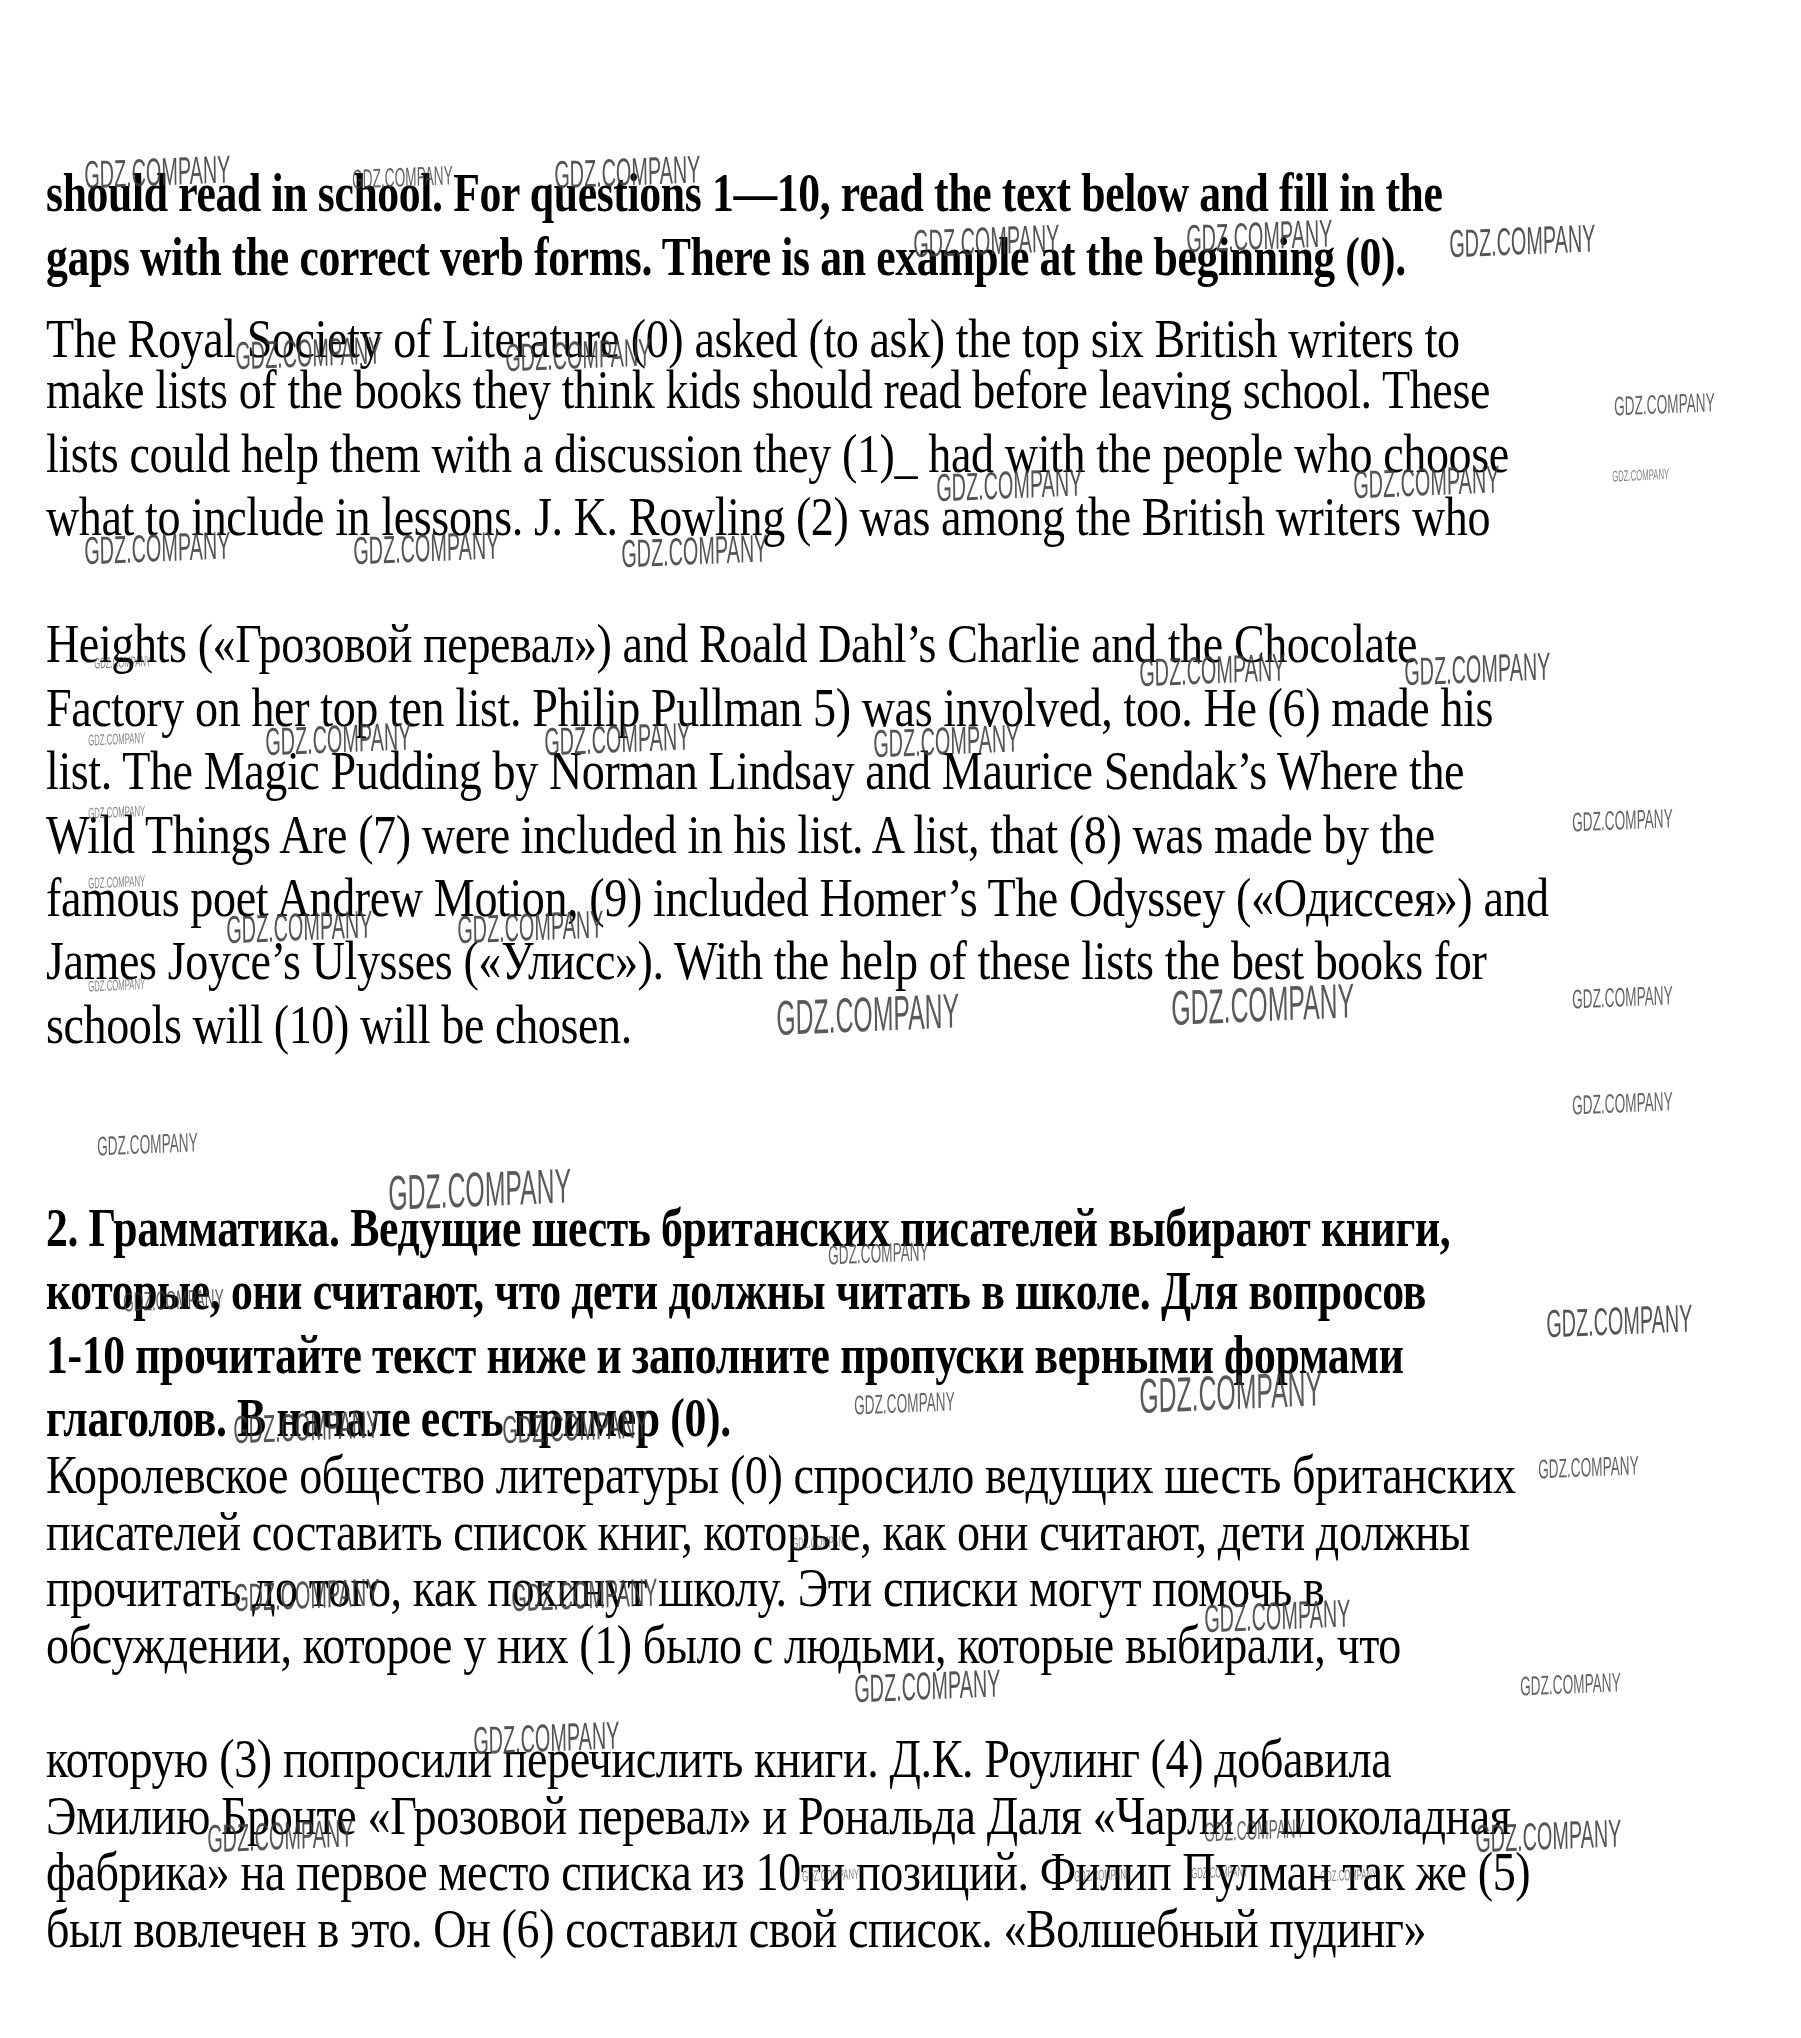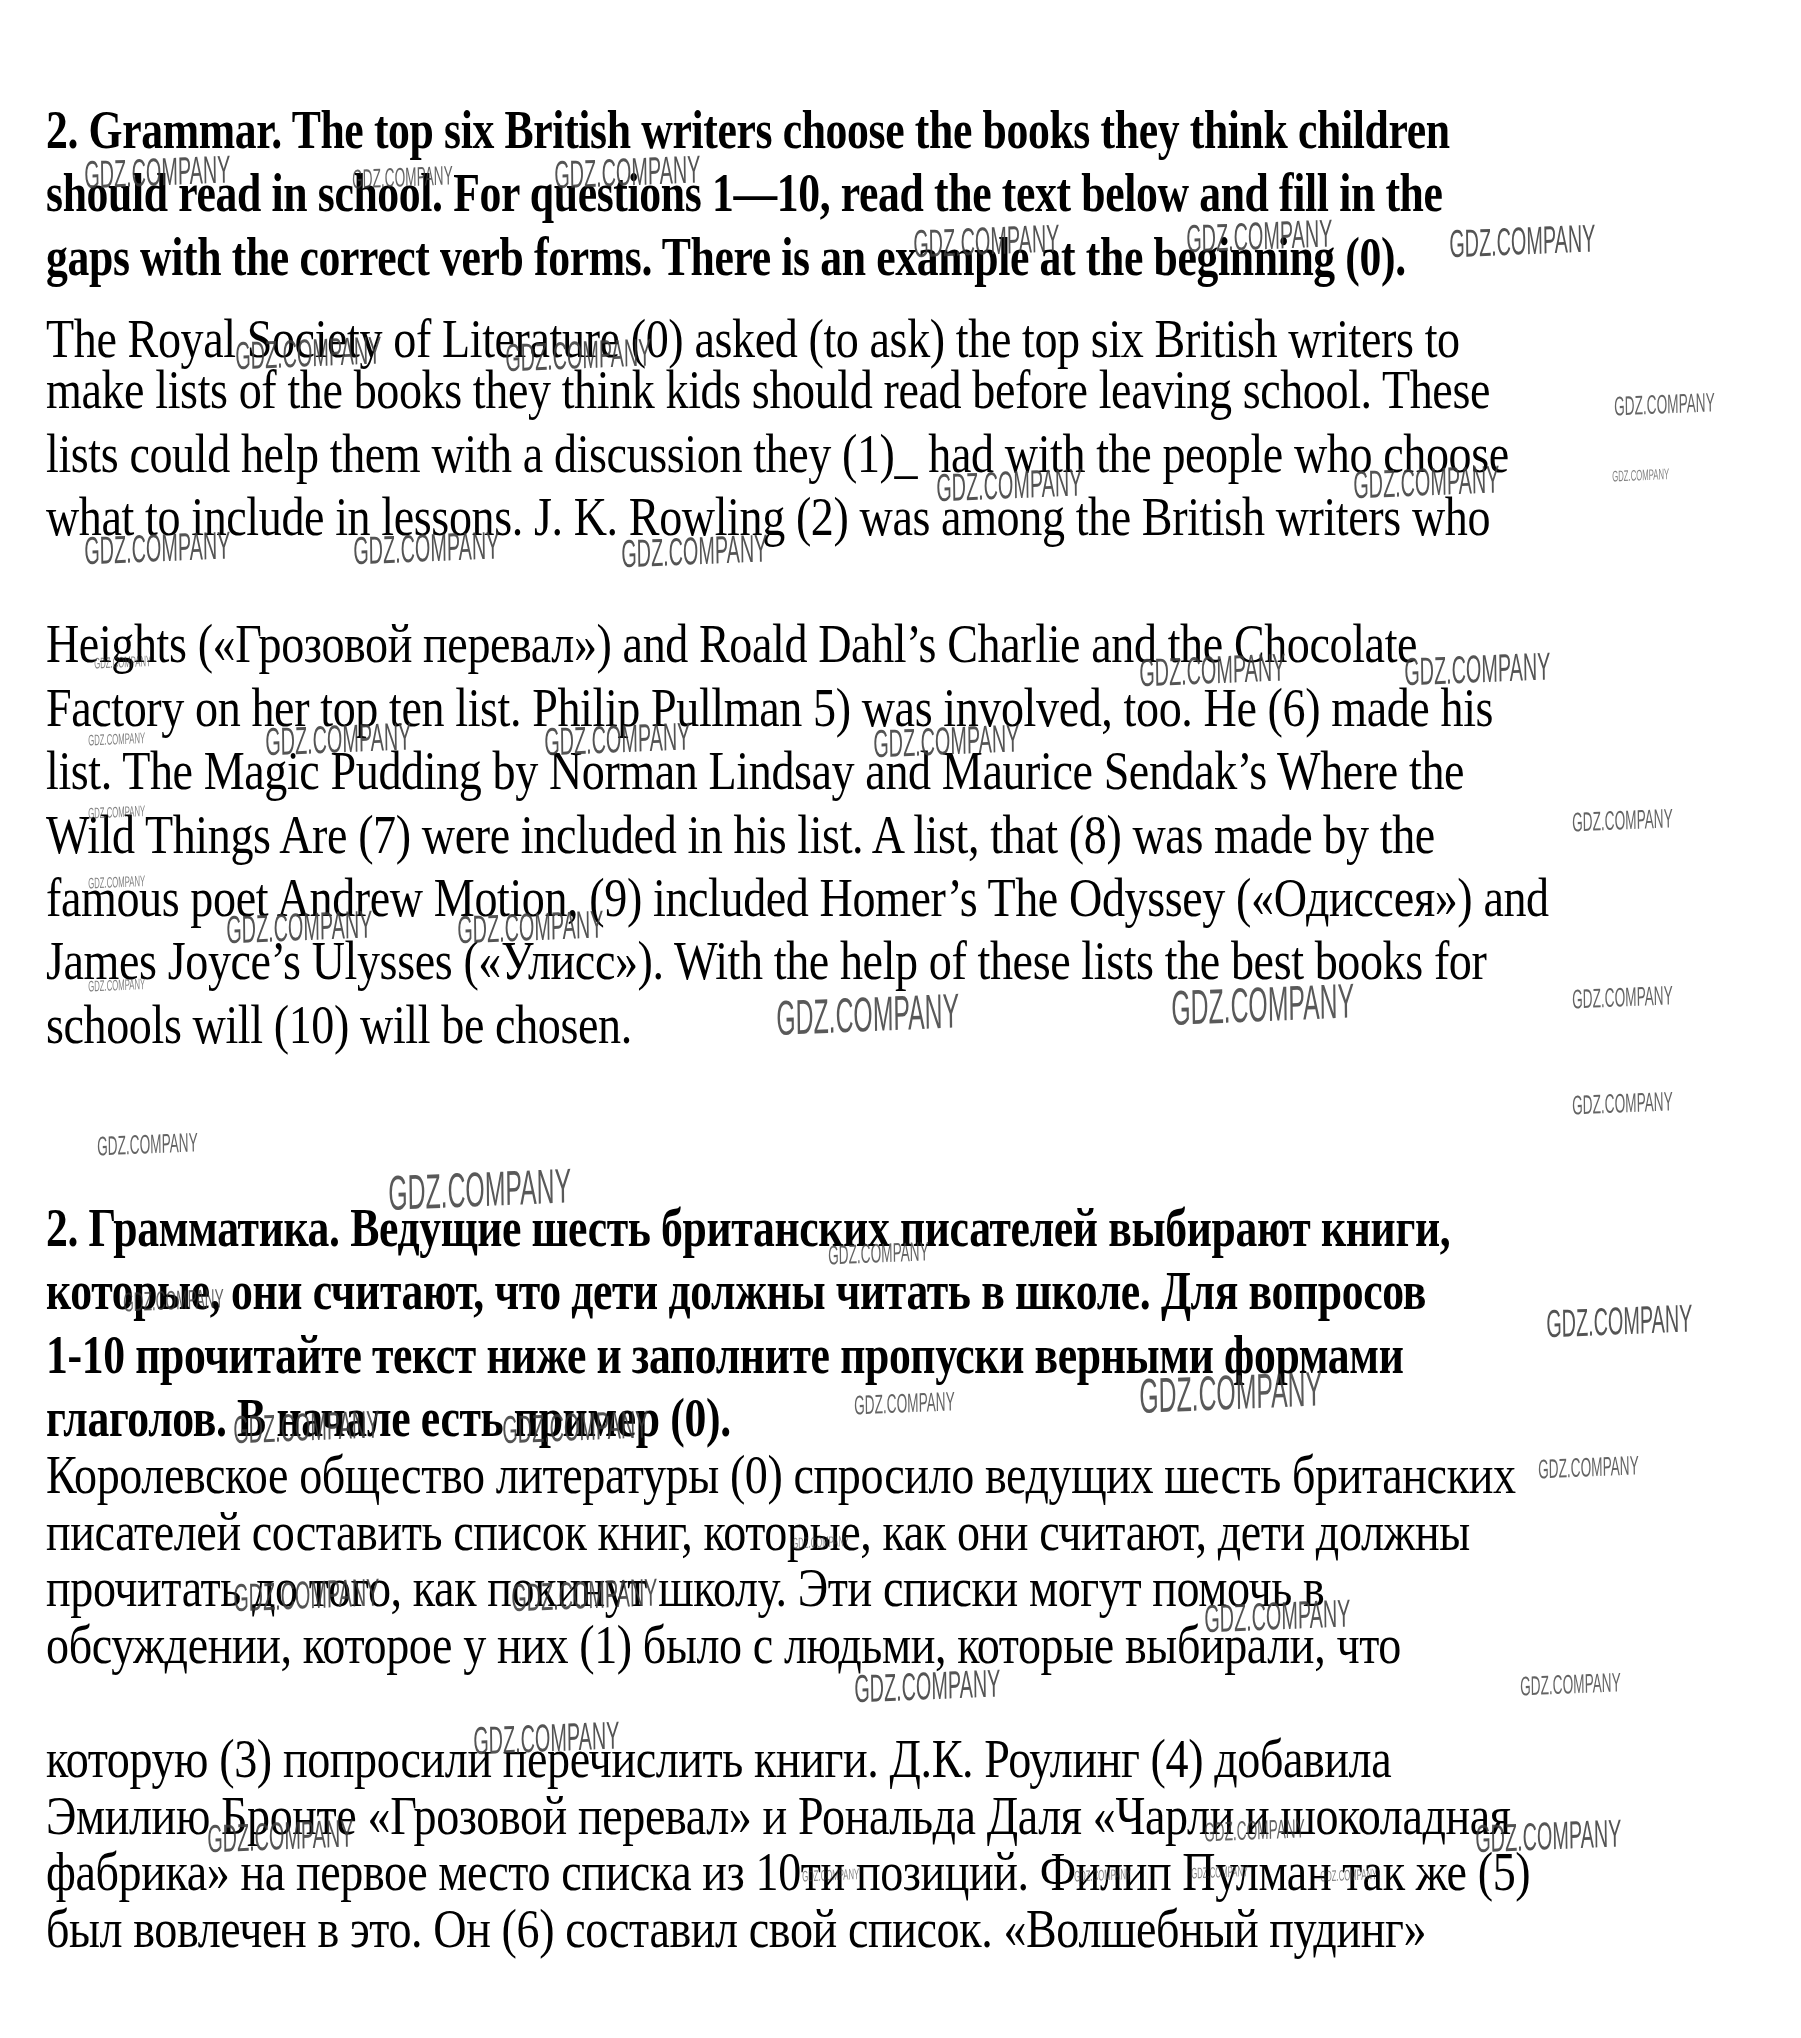--- a/index.html
+++ b/index.html
@@ -40,21 +40,20 @@
   .wm-xs { font-size:12.5px; opacity:0.65; }
   .wm-s  { font-size:22px; opacity:0.8; }
   .wm-m  { font-size:32px; }
   .wm-l  { font-size:40px; opacity:0.85; }
 </style>
 </head>
 <body>
 
 <div class="page">
 
-  <div class="line bold" style="top:102px"><span>2. Grammar. The top six British writers choose the books they think children</span></div>
   <div class="line bold" style="top:165px"><span>should read in school. For questions 1—10, read the text below and fill in the</span></div>
   <div class="line bold" style="top:229px"><span>gaps with the correct verb forms. There is an example at the beginning (0).</span></div>
 
   <div class="line" style="top:311px"><span>The Royal Society of Literature (0) asked (to ask) the top six British writers to</span></div>
   <div class="line" style="top:362px"><span>make lists of the books they think kids should read before leaving school. These</span></div>
   <div class="line" style="top:426px"><span>lists could help them with a discussion they (1)_ had with the people who choose</span></div>
   <div class="line" style="top:489px"><span>what to include in lessons. J. K. Rowling (2) was among the British writers who</span></div>
   <div class="line" style="top:616px"><span>Heights («Грозовой перевал») and Roald Dahl’s Charlie and the Chocolate</span></div>
   <div class="line" style="top:680px"><span>Factory on her top ten list. Philip Pullman 5) was involved, too. He (6) made his</span></div>
   <div class="line" style="top:743px"><span>list. The Magic Pudding by Norman Lindsay and Maurice Sendak’s Where the</span></div>

